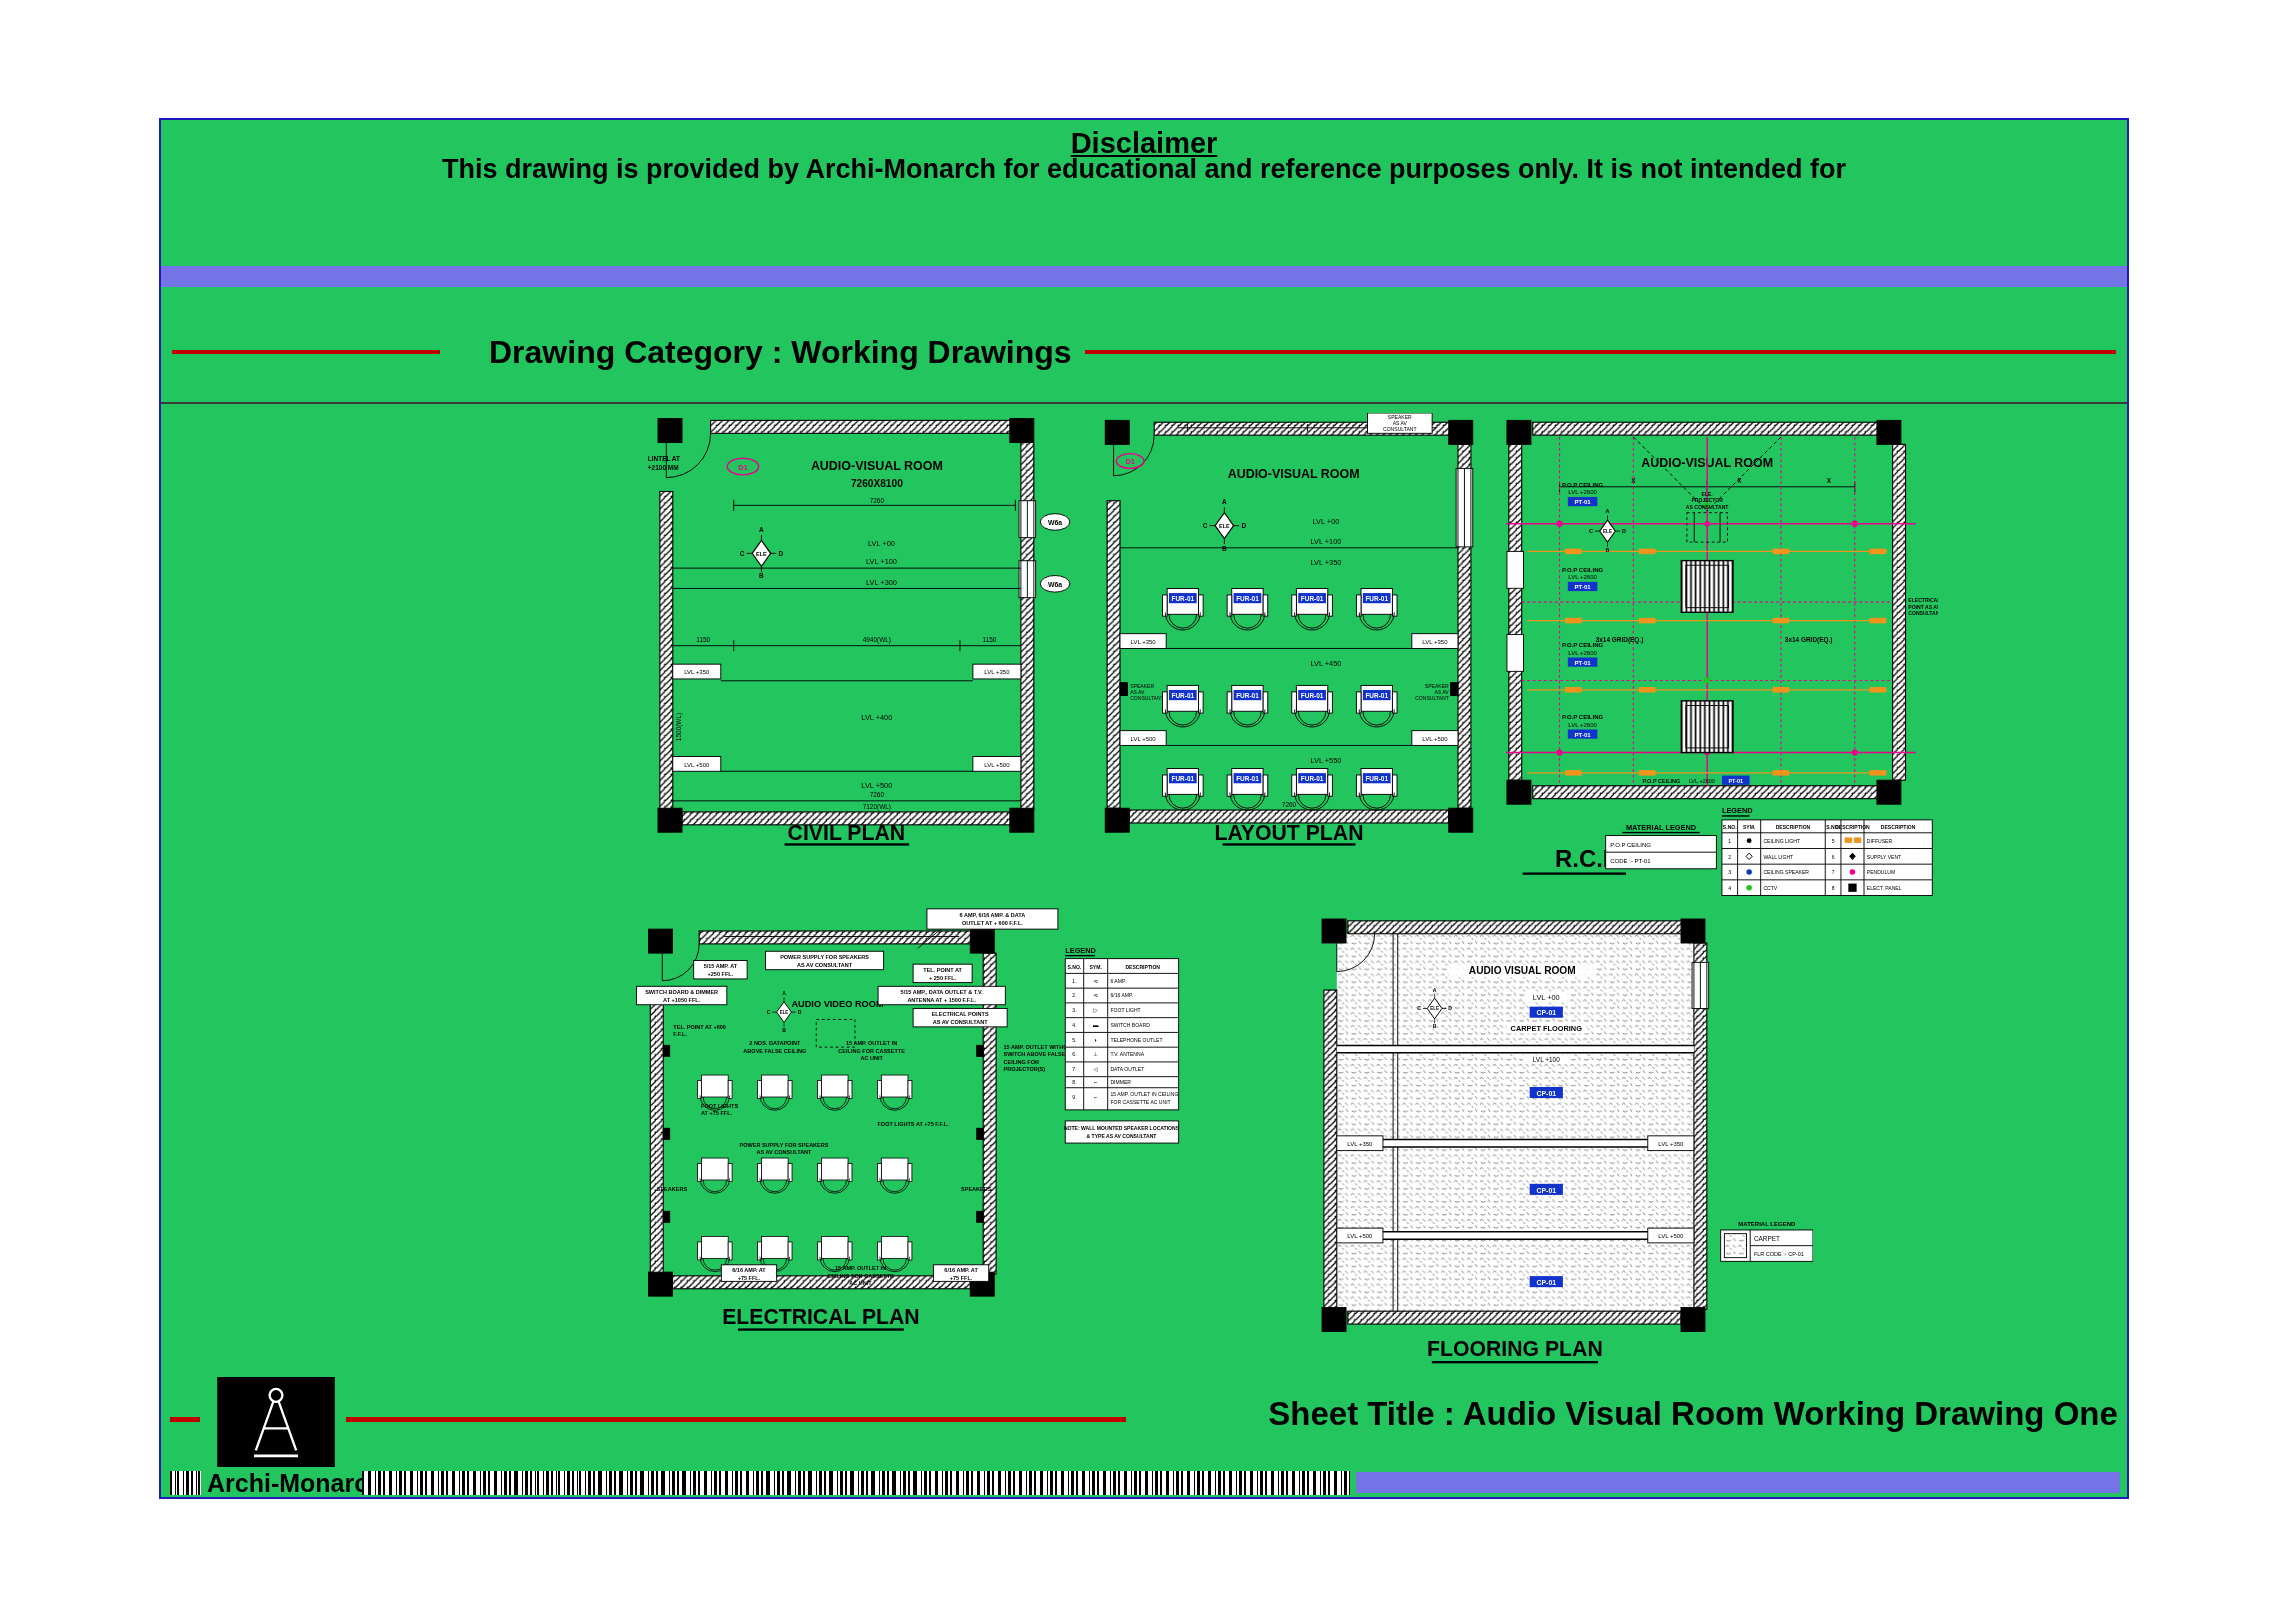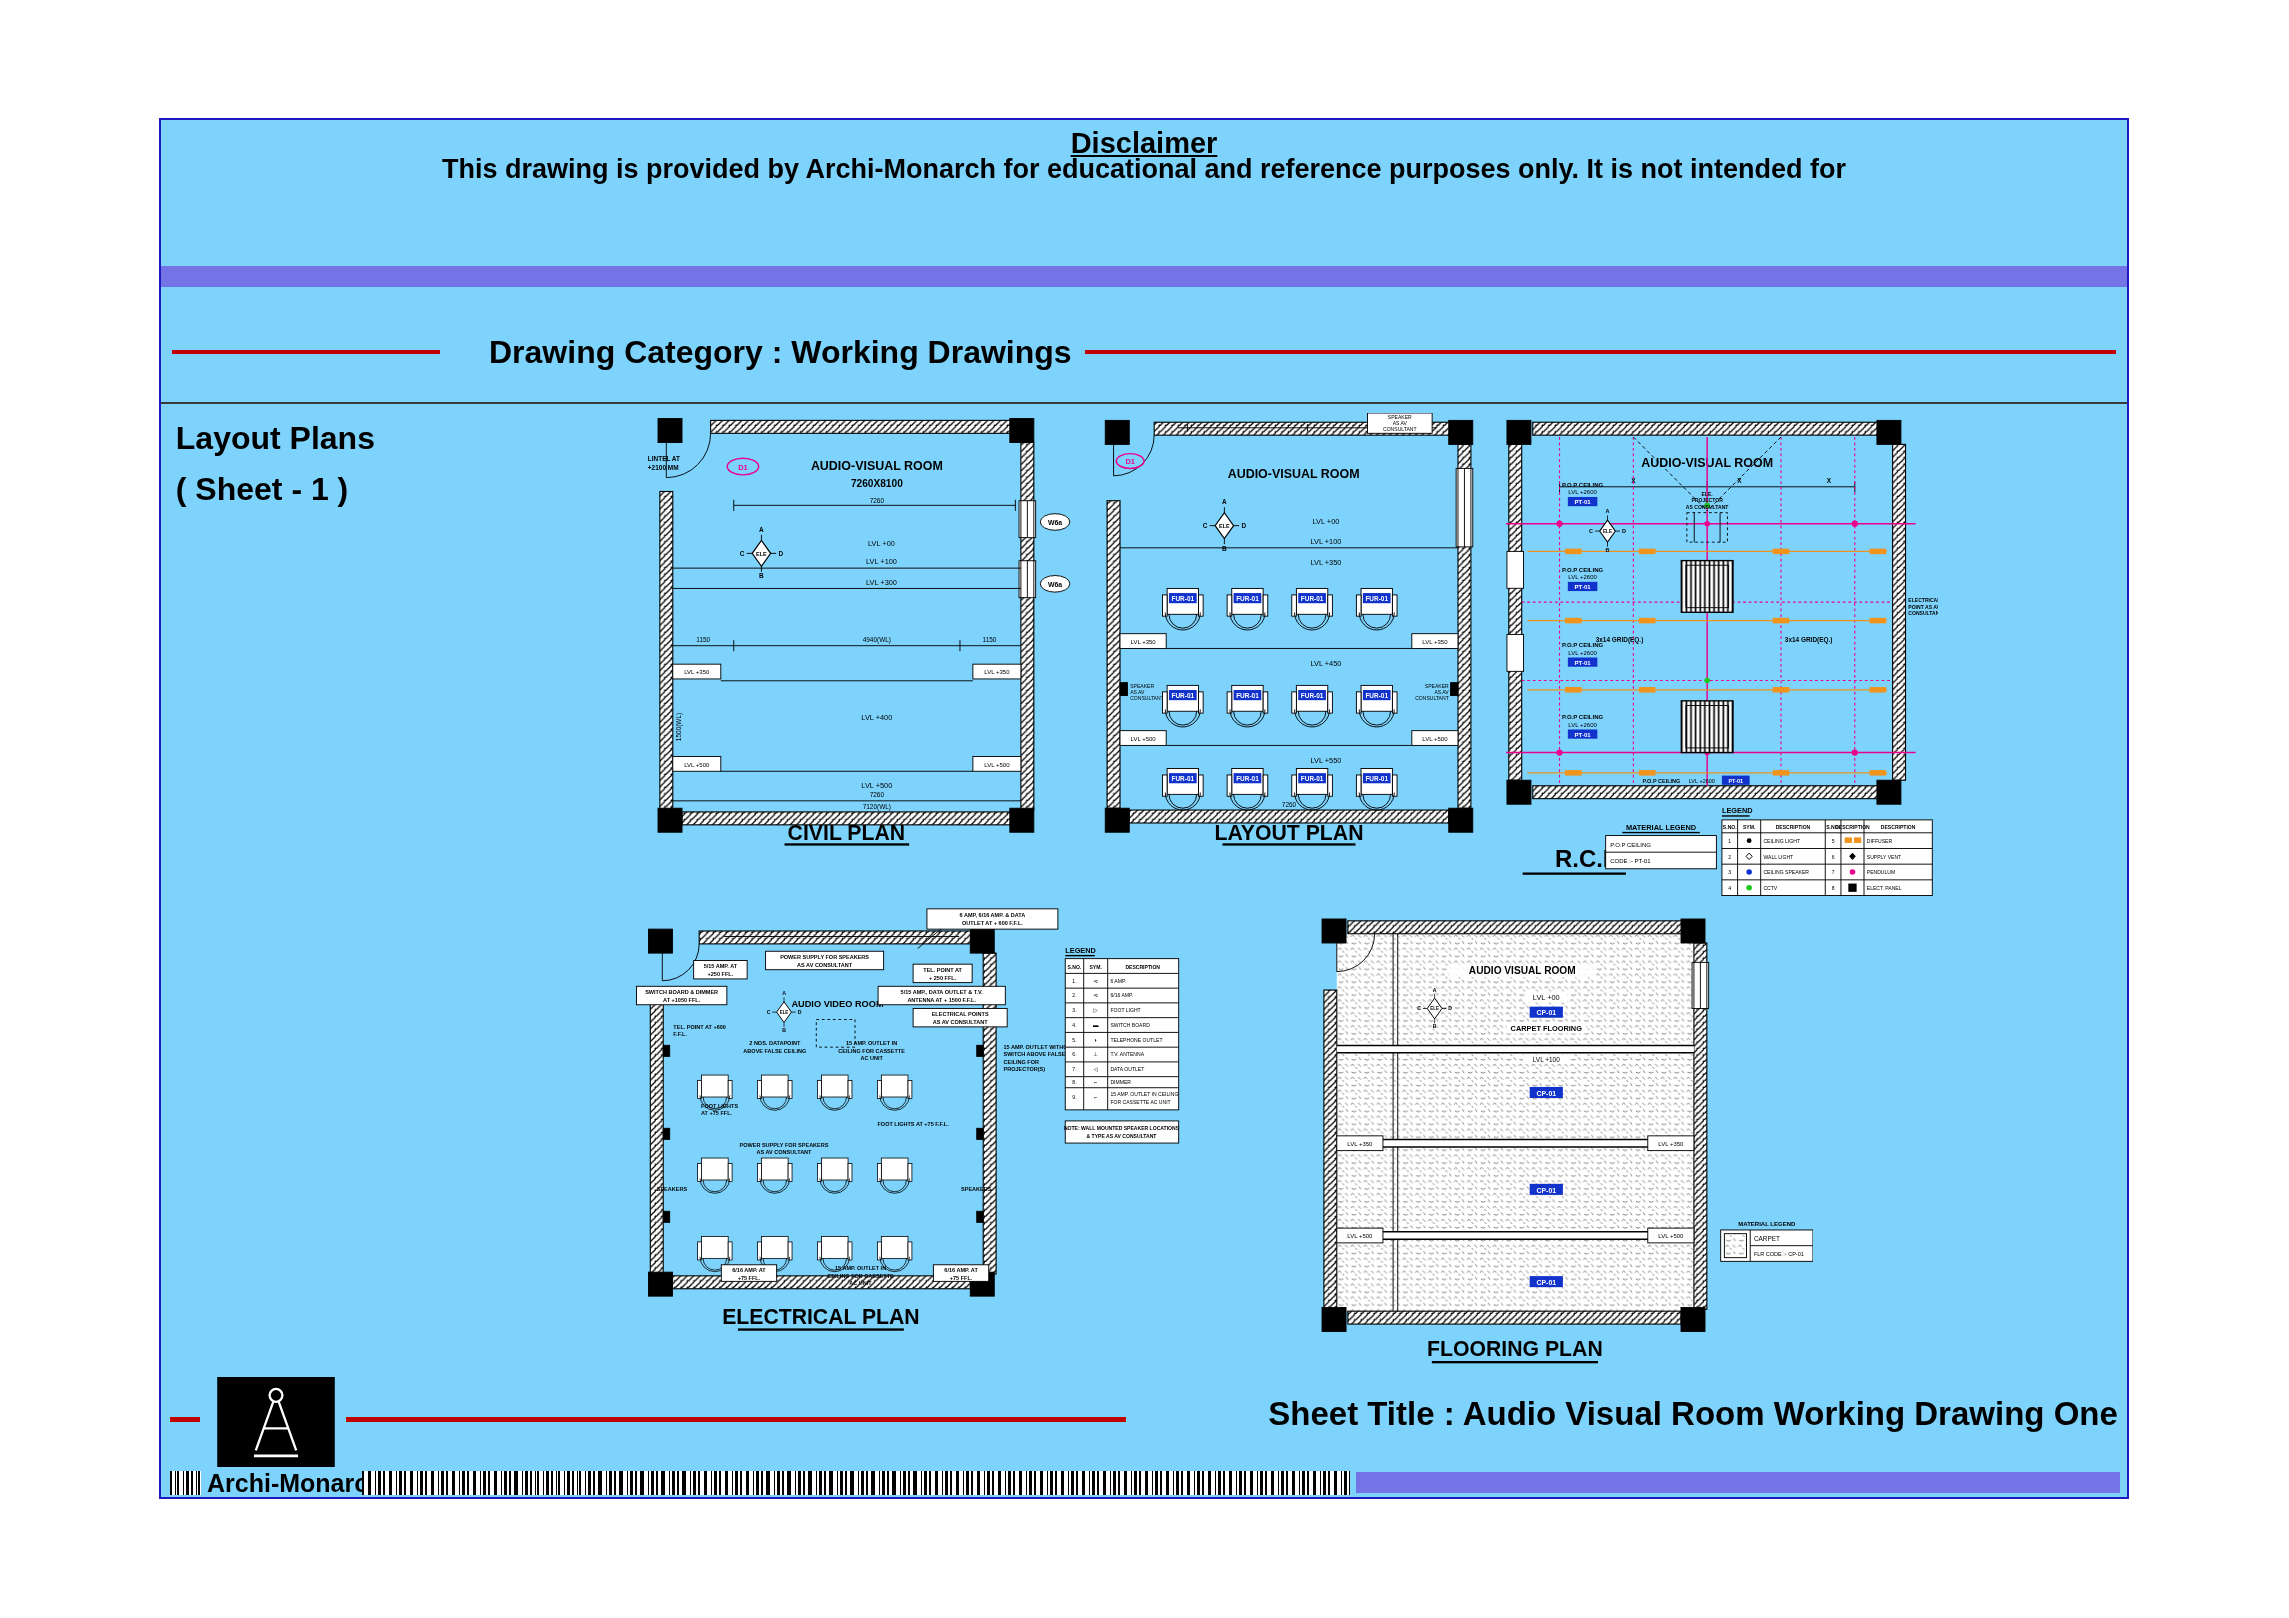--- a/index.html
+++ b/index.html
@@ -1,19 +1,19 @@
 <!DOCTYPE html>
 <html style="font-size:14.8px"><head>
 <meta charset="utf-8">
 <style>
   html,body{margin:0;padding:0;background:#fff;}
   .page{position:relative;width:2290px;height:1619px;background:#fff;overflow:hidden;
         font-family:"Liberation Sans",sans-serif;color:#000;}
   .sheet{position:absolute;left:159px;top:118px;width:1966px;height:1377px;
-         border:2.8px solid #1b1bbe;background:#7dd3fc;}
+         border:2.8px solid #1b1bbe;background:#22c55e;}
   .abs{position:absolute;}
   .disc-title{position:absolute;top:7.4px;left:0;right:0;text-align:center;
               font-size:29px;font-weight:bold;text-decoration:underline;}
   .disc-line{position:absolute;left:0;right:0;text-align:center;font-size:27px;font-weight:bold;}
   .l1{top:34px;} .l2{top:87px;}
   .pbar{position:absolute;background:#7474e6;height:21px;}
   .pbar.top{left:0;right:0;top:146px;}
   .category{position:absolute;left:11px;right:11px;top:208px;height:48px;
             display:flex;align-items:center;gap:13px;}
   .rl{height:4.6px;background:#c00000;}
@@ -98,24 +98,20 @@
     <div class="disc-line l1">This drawing is provided by Archi-Monarch for educational and reference purposes only. It is not intended for</div>
     <div class="pbar top"></div>
 
     <div class="category">
       <span class="rl first"></span>
       <span class="cat-text">Drawing Category : Working Drawings</span>
       <span class="rl last"></span>
     </div>
     <div class="divider"></div>
 
-    <div class="section-label">
-      <div>Layout Plans</div>
-      <div>( Sheet - 1 )</div>
-    </div>
 
     <svg class="abs" style="left:485px;top:293px" width="434" height="434" viewBox="0 0 470 470">
       <g>
         <rect class="wall" x="70" y="8" width="326" height="14"></rect>
         <rect class="wall" x="15" y="85" width="14" height="345"></rect>
         <rect class="wall" x="406" y="32" width="14" height="398"></rect>
         <rect class="wall" x="39" y="432" width="356" height="14"></rect>
         <rect class="blk" x="13" y="6" width="26" height="26"></rect>
         <rect class="blk" x="394" y="6" width="26" height="26"></rect>
         <rect class="blk" x="13" y="428" width="26" height="26"></rect>

